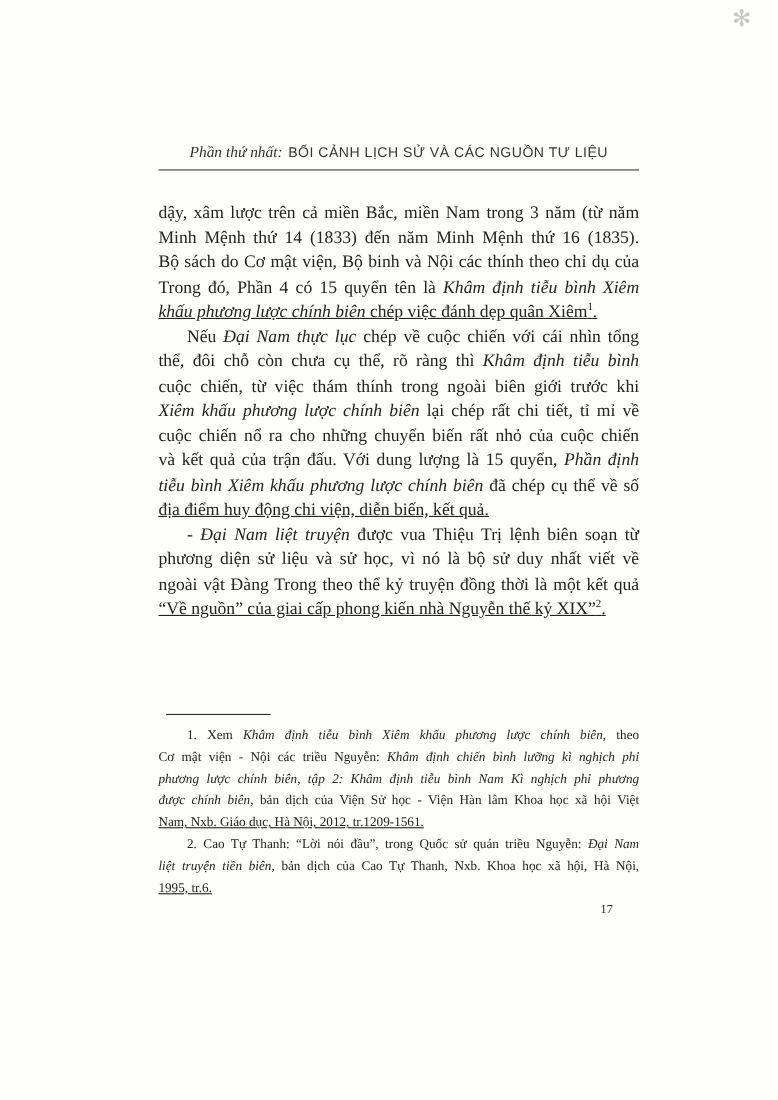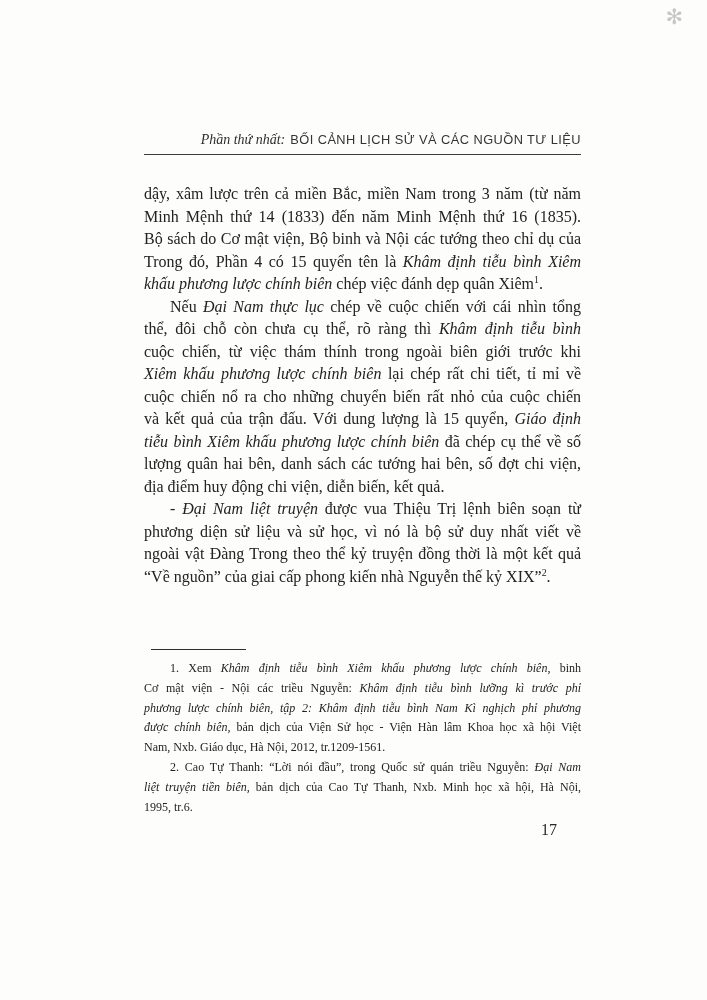--- a/index.html
+++ b/index.html
@@ -19,21 +19,21 @@
     font-family: "DejaVu Sans", sans-serif;
     font-size: 21px;
     line-height: 21px;
     color: #c7c7c7;
   }
   .header {
     position: absolute;
     left: 144px;
     top: 130px;
     width: 437px;
-    text-align: right;
+    text-align: center;
     white-space: nowrap;
     border-bottom: 1.3px solid #3c3c3c;
     padding-bottom: 6px;
     color: #2e2e2e;
   }
   .hdr-part {
     font-style: italic;
     font-size: 14px;
     margin-right: 5px;
   }
@@ -66,89 +66,89 @@
     width: 95px;
     border-top: 1.3px solid #2f2f2f;
   }
   .line {
     text-align: justify;
     text-align-last: justify;
     -moz-text-align-last: justify;
   }
   .line.last {
     text-align-last: left;
+    text-decoration: underline;
     -moz-text-align-last: left;
   }
   .line.indent { text-indent: 26px; }
   .it { font-style: italic; margin-top: 37px; }
   .sup {
     font-size: 0.62em;
     vertical-align: super;
     line-height: 0;
   }
   .page-number {
     position: absolute;
     left: 144px;
     top: 821px;
     width: 413px;
     text-align: right;
-    font-size: 16px;
+    font-size: 11px;
     color: #2a2a2a;
   }
 </style>
 </head>
 <body>
 
 <div class="page">
 
   <div class="ornament">✻</div>
 
   <div class="header">
     <span class="hdr-part">Phần thứ nhất:</span><span class="hdr-title">BỐI CẢNH LỊCH SỬ VÀ CÁC NGUỒN TƯ LIỆU</span>
   </div>
 
   <div class="body-text" id="body-text">
       <div class="para">
         <div class="line"><span>dậy, xâm lược trên cả miền Bắc, miền Nam trong 3 năm (từ năm</span></div>
         <div class="line"><span>Minh Mệnh thứ 14 (1833) đến năm Minh Mệnh thứ 16 (1835).</span></div>
-        <div class="line"><span>Bộ sách do Cơ mật viện, Bộ binh và Nội các tướng theo chỉ dụ của</span></div>
+        <div class="line"><span>Bộ sách do Cơ mật viện, Bộ binh và Nội các thính theo chỉ dụ của</span></div>
         <div class="line"><span>Trong đó, Phần 4 có 15 quyển tên là </span><span class="it">Khâm định tiễu bình Xiêm</span></div>
         <div class="line last"><span class="it">khấu phương lược chính biên </span><span>chép việc đánh dẹp quân Xiêm</span><span class="sup">1</span><span>.</span></div>
       </div>
       <div class="para">
         <div class="line indent"><span>Nếu </span><span class="it">Đại Nam thực lục </span><span>chép về cuộc chiến với cái nhìn tổng</span></div>
         <div class="line"><span>thể, đôi chỗ còn chưa cụ thể, rõ ràng thì </span><span class="it">Khâm định tiễu bình</span></div>
         <div class="line"><span>cuộc chiến, từ việc thám thính trong ngoài biên giới trước khi</span></div>
         <div class="line"><span class="it">Xiêm khấu phương lược chính biên </span><span>lại chép rất chi tiết, tỉ mỉ về</span></div>
         <div class="line"><span>cuộc chiến nổ ra cho những chuyển biến rất nhỏ của cuộc chiến</span></div>
-        <div class="line"><span>và kết quả của trận đấu. Với dung lượng là 15 quyển, </span><span class="it">Giáo định</span></div>
+        <div class="line"><span>và kết quả của trận đấu. Với dung lượng là 15 quyển, </span><span class="it">Phần định</span></div>
         <div class="line"><span class="it">tiễu bình Xiêm khấu phương lược chính biên </span><span>đã chép cụ thể về số</span></div>
-        <div class="line"><span>lượng quân hai bên, danh sách các tướng hai bên, số đợt chi viện,</span></div>
         <div class="line last"><span>địa điểm huy động chi viện, diễn biến, kết quả.</span></div>
       </div>
       <div class="para">
         <div class="line indent"><span>- </span><span class="it">Đại Nam liệt truyện </span><span>được vua Thiệu Trị lệnh biên soạn từ</span></div>
         <div class="line"><span>phương diện sử liệu và sử học, vì nó là bộ sử duy nhất viết về</span></div>
         <div class="line"><span>ngoài vật Đàng Trong theo thể kỷ truyện đồng thời là một kết quả</span></div>
         <div class="line last"><span>“Về nguồn” của giai cấp phong kiến nhà Nguyễn thế kỷ XIX”</span><span class="sup">2</span><span>.</span></div>
       </div>
     </div>
 
   <div class="fn-sep"></div>
 
   <div class="footnotes" id="footnotes">
       <div class="para">
-        <div class="line indent"><span>1. Xem </span><span class="it">Khâm định tiễu bình Xiêm khấu phương lược chính biên</span><span>, binh</span></div>
-        <div class="line"><span>Cơ mật viện - Nội các triều Nguyễn: </span><span class="it">Khâm định tiễu bình lưỡng kì trước phỉ</span></div>
+        <div class="line indent"><span>1. Xem </span><span class="it">Khâm định tiễu bình Xiêm khấu phương lược chính biên</span><span>, theo</span></div>
+        <div class="line"><span>Cơ mật viện - Nội các triều Nguyễn: </span><span class="it">Khâm định chiến bình lưỡng kì nghịch phỉ</span></div>
         <div class="line"><span class="it">phương lược chính biên, tập 2: Khâm định tiễu bình Nam Kì nghịch phỉ phương</span></div>
         <div class="line"><span class="it">được chính biên,</span><span> bản dịch của Viện Sử học - Viện Hàn lâm Khoa học xã hội Việt</span></div>
         <div class="line last"><span>Nam, Nxb. Giáo dục, Hà Nội, 2012, tr.1209-1561.</span></div>
       </div>
       <div class="para">
         <div class="line indent"><span>2. Cao Tự Thanh: “Lời nói đầu”, trong Quốc sử quán triều Nguyễn: </span><span class="it">Đại Nam</span></div>
-        <div class="line"><span class="it">liệt truyện tiền biên,</span><span> bản dịch của Cao Tự Thanh, Nxb. Minh học xã hội, Hà Nội,</span></div>
+        <div class="line"><span class="it">liệt truyện tiền biên,</span><span> bản dịch của Cao Tự Thanh, Nxb. Khoa học xã hội, Hà Nội,</span></div>
         <div class="line last"><span>1995, tr.6.</span></div>
       </div>
     </div>
 
   <div class="page-number">17</div>
 
 </div>
 
 </body></html>

